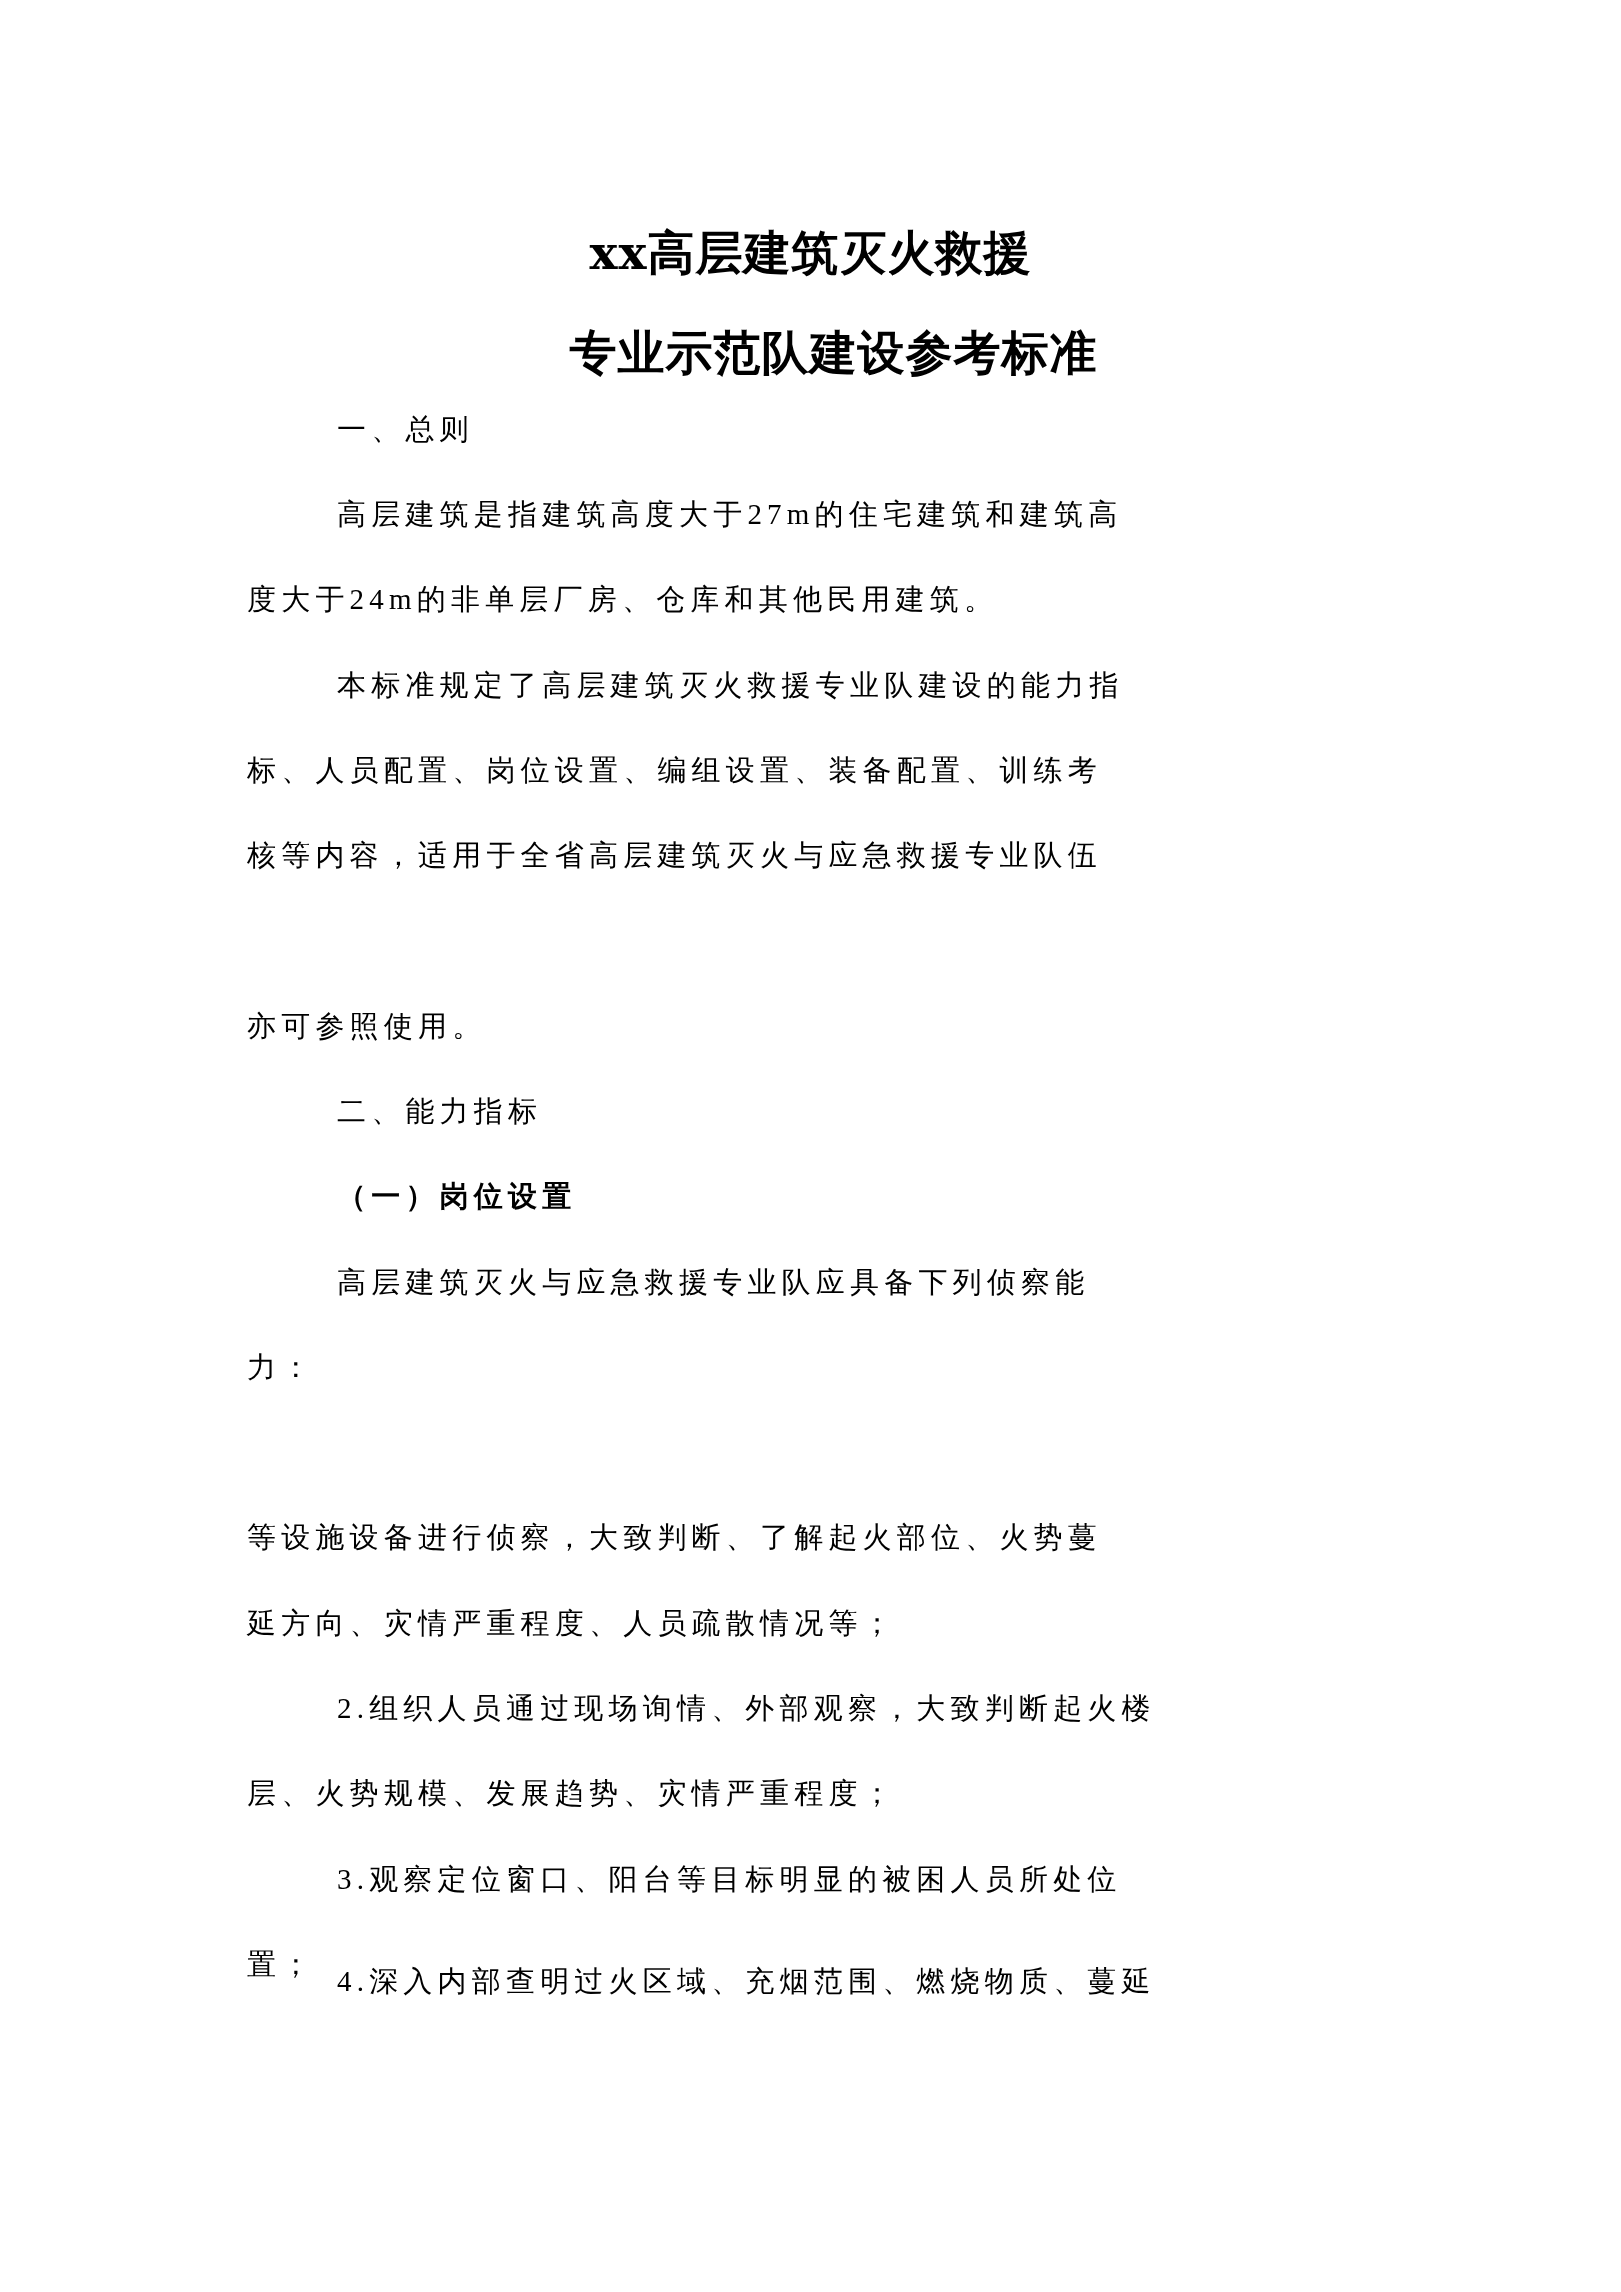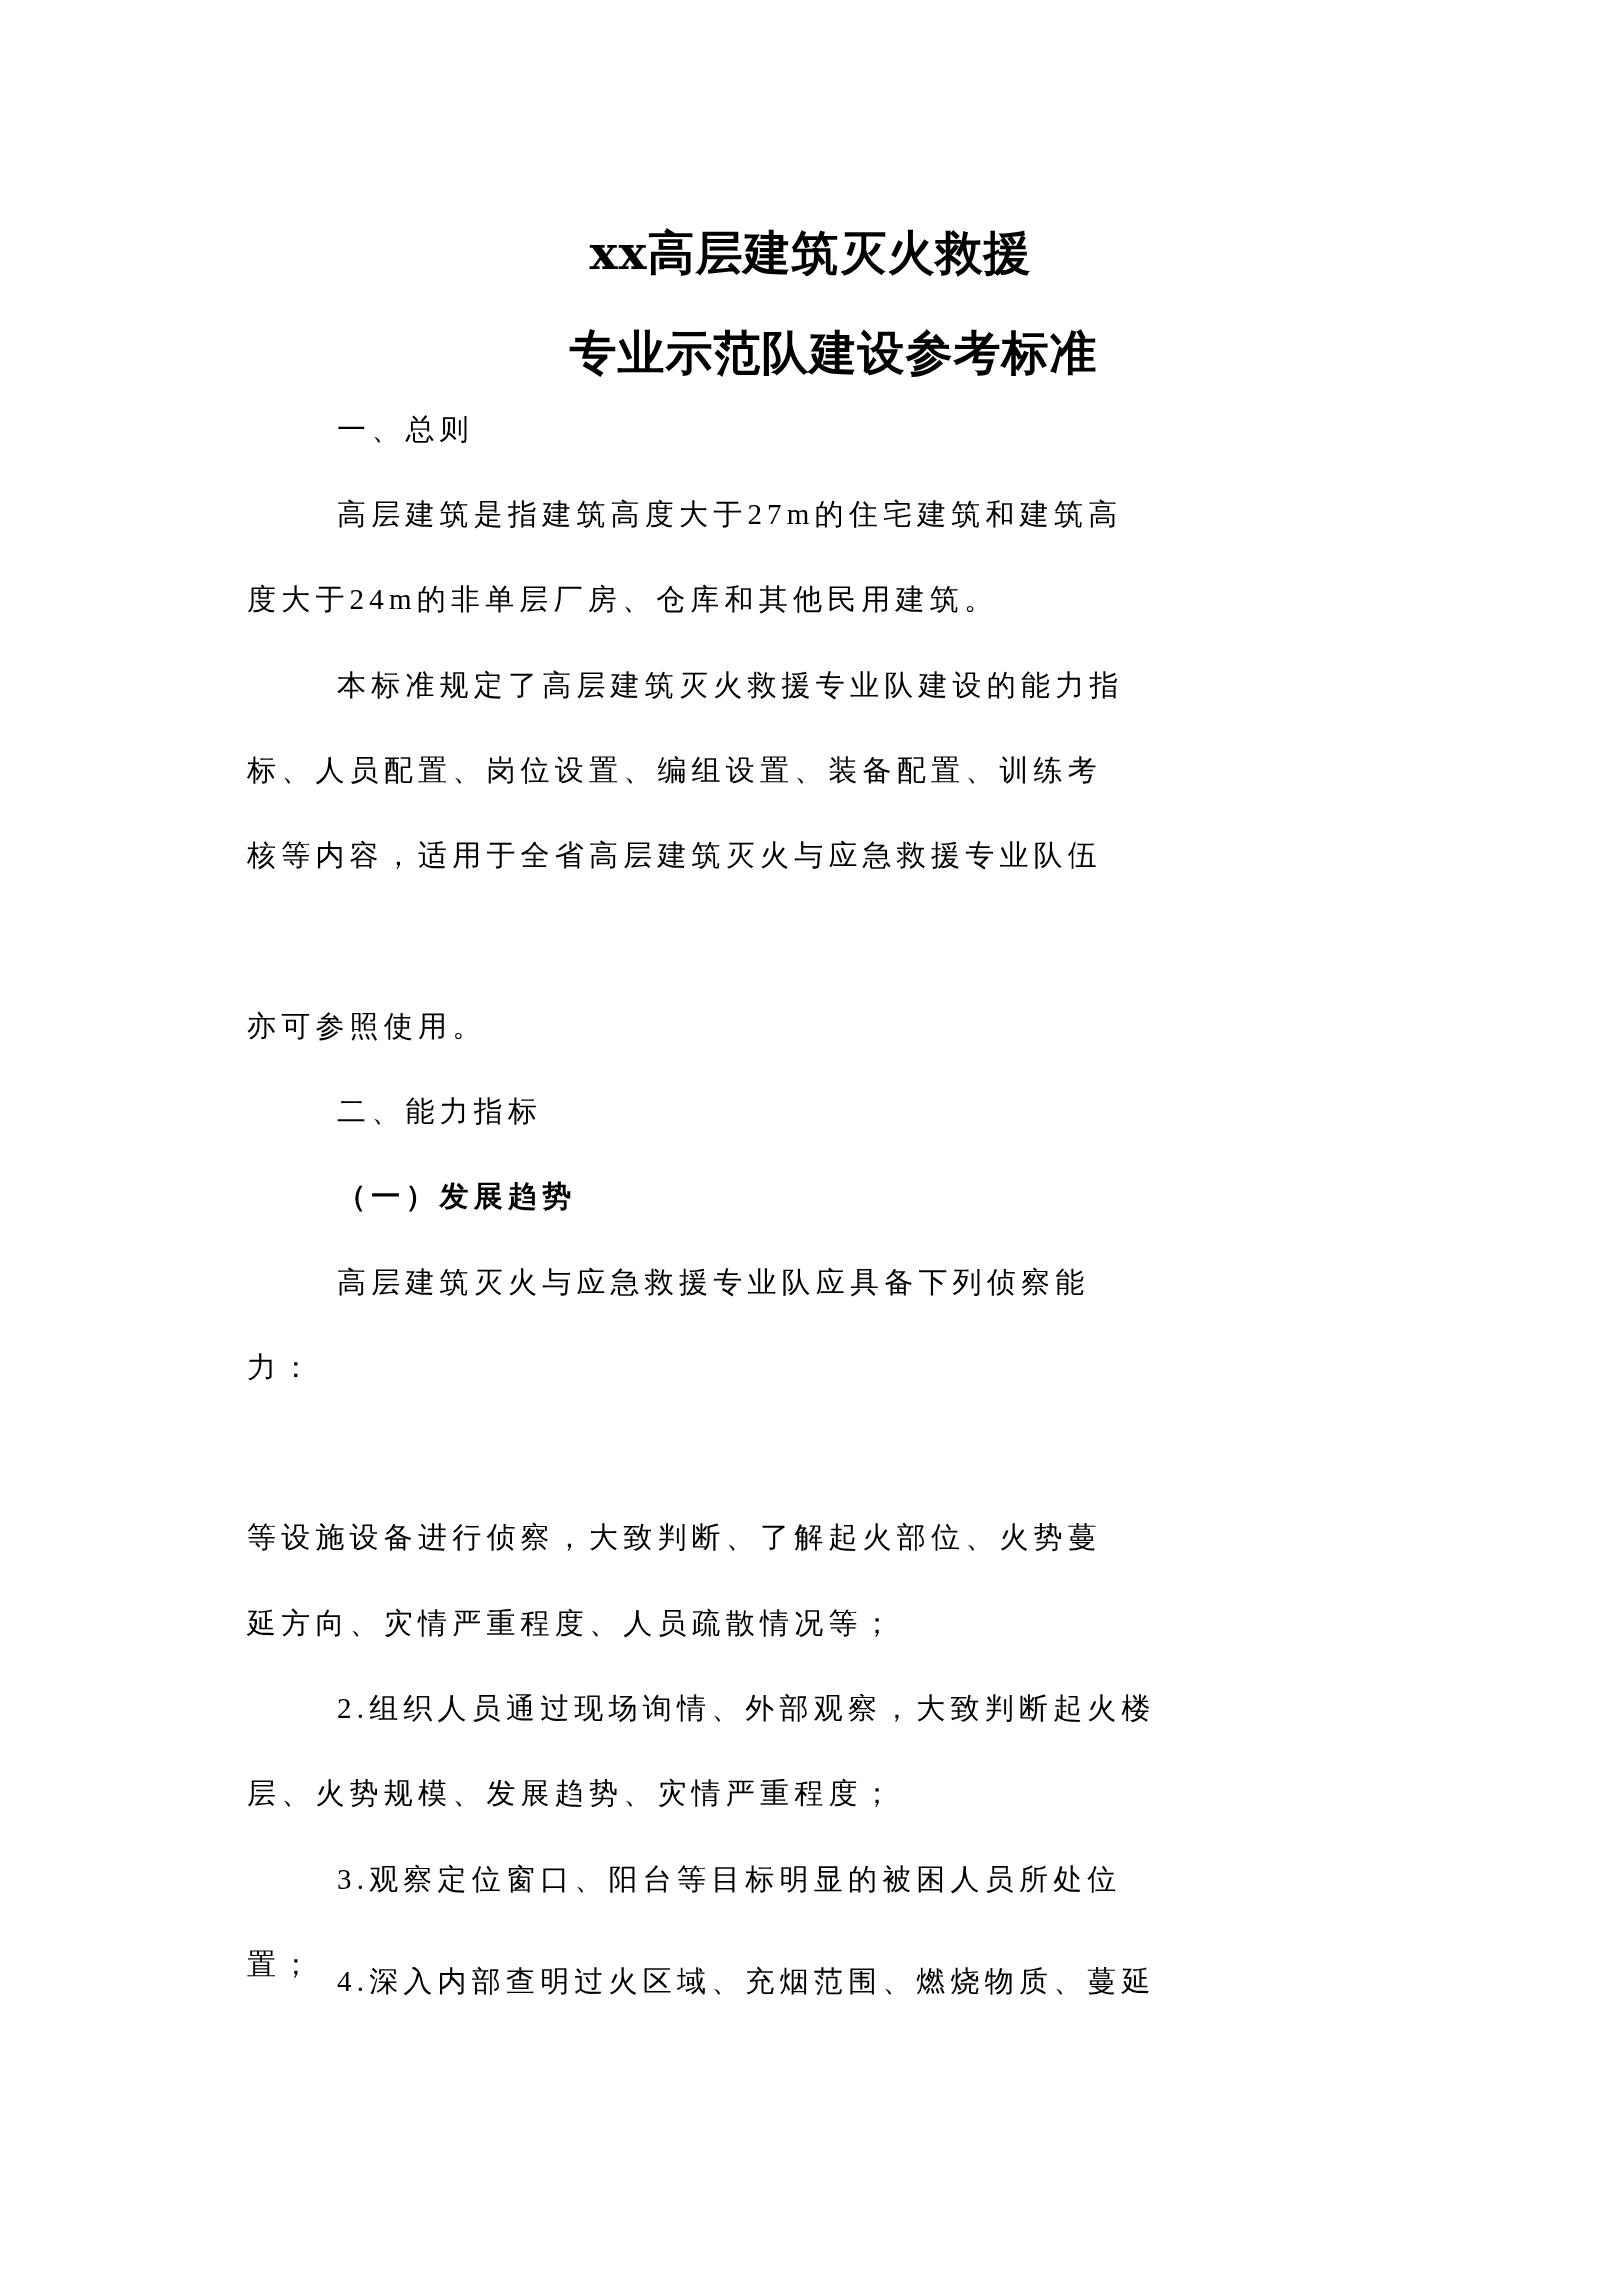--- a/index.html
+++ b/index.html
@@ -24,21 +24,21 @@
   <div class="title t2">专业示范队建设参考标准</div>
 
   <div class="line ind" style="top:400px">一、总则</div>
   <div class="line ind" style="top:485px">高层建筑是指建筑高度大于27m的住宅建筑和建筑高</div>
   <div class="line" style="top:570px">度大于24m的非单层厂房、仓库和其他民用建筑。</div>
   <div class="line ind" style="top:656px">本标准规定了高层建筑灭火救援专业队建设的能力指</div>
   <div class="line" style="top:741px">标、人员配置、岗位设置、编组设置、装备配置、训练考</div>
   <div class="line" style="top:826px">核等内容，适用于全省高层建筑灭火与应急救援专业队伍</div>
   <div class="line" style="top:997px">亦可参照使用。</div>
   <div class="line ind" style="top:1082px">二、能力指标</div>
-  <div class="line ind bold" style="top:1167px">（一）发展趋势</div>
+  <div class="line ind bold" style="top:1167px">（一）岗位设置</div>
   <div class="line ind" style="top:1253px">高层建筑灭火与应急救援专业队应具备下列侦察能</div>
   <div class="line" style="top:1338px">力：</div>
   <div class="line" style="top:1508px">等设施设备进行侦察，大致判断、了解起火部位、火势蔓</div>
   <div class="line" style="top:1594px">延方向、灾情严重程度、人员疏散情况等；</div>
   <div class="line ind" style="top:1679px">2.组织人员通过现场询情、外部观察，大致判断起火楼</div>
   <div class="line" style="top:1764px">层、火势规模、发展趋势、灾情严重程度；</div>
   <div class="line ind" style="top:1850px">3.观察定位窗口、阳台等目标明显的被困人员所处位</div>
   <div class="line" style="top:1935px">置；</div>
   <div class="line ind" style="top:1952px">4.深入内部查明过火区域、充烟范围、燃烧物质、蔓延</div>
 </div>

